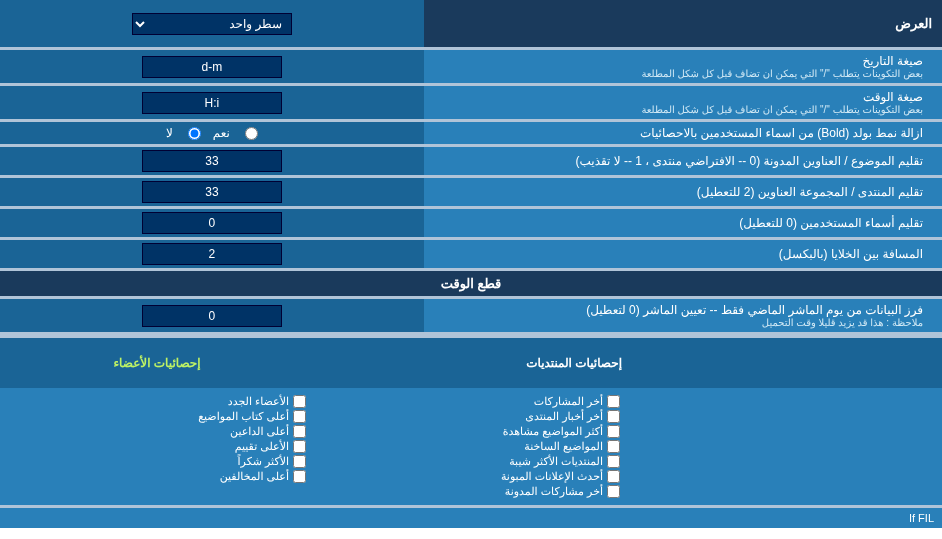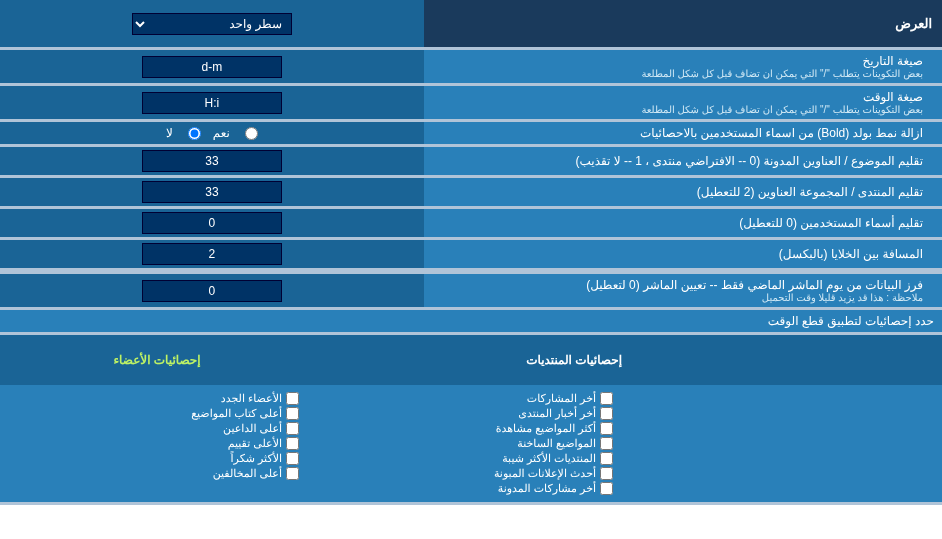--- a/index.html
+++ b/index.html
@@ -95,21 +95,21 @@
       align-items: center;
       gap: 15px;
     }
 
     .checkbox-item {
       display: flex;
       align-items: flex-start;
       gap: 4px;
       color: #fff;
       font-size: 11px;
-      margin: 2px 7px;
+      margin: 2px 0;
     }
 
     .checkbox-item input[type="checkbox"] {
       width: 13px;
       height: 13px;
     }
 
     .apply-row td {
       background: #2980b9;
       color: #fff;
@@ -232,42 +232,42 @@
     </td>
     <td class="row-input">
       <input type="text" class="input-field" value="2" style="">
     </td>
   </tr>
 
   <tr class="row-divider">
         <td colspan="2"></td>
       </tr>
 
+  <tr class="section-header">
+    <td colspan="2">قطع الوقت</td>
+  </tr>
 
   <tr class="row-divider">
         <td colspan="2"></td>
       </tr>
 
   <tr>
     <td class="row-label">
       <span>فرز البيانات من يوم الماشر الماضي فقط -- تعيين الماشر (0 لتعطيل)</span>
       <small>ملاحظة : هذا قد يزيد قليلا وقت التحميل</small>
     </td>
     <td class="row-input">
       <input type="text" class="input-field" value="0" style="">
     </td>
   </tr>
 
   <tr class="row-divider">
         <td colspan="2"></td>
       </tr>
 
-  <tr class="apply-row">
-    <td colspan="2">حدد إحصائيات لتطبيق قطع الوقت</td>
-  </tr>
 
   <tr class="row-divider">
         <td colspan="2"></td>
       </tr>
 
   <tr>
     <td colspan="2" style="background:#2980b9; padding:0;">
       <table style="width:100%; border-collapse:collapse;">
         <tbody>
               <tr>
@@ -337,15 +337,18 @@
         </tr>
       </tbody>
           </table>
     </td>
   </tr>
 
   <tr class="row-divider">
         <td colspan="2"></td>
       </tr>
 
+  <tr>
+    <td colspan="2" style="background:#2980b9; padding:4px 8px; color:#fff; font-size:11px;">If FIL</td>
+  </tr>
 
 </tbody>
   </table>
 
 </body></html>

